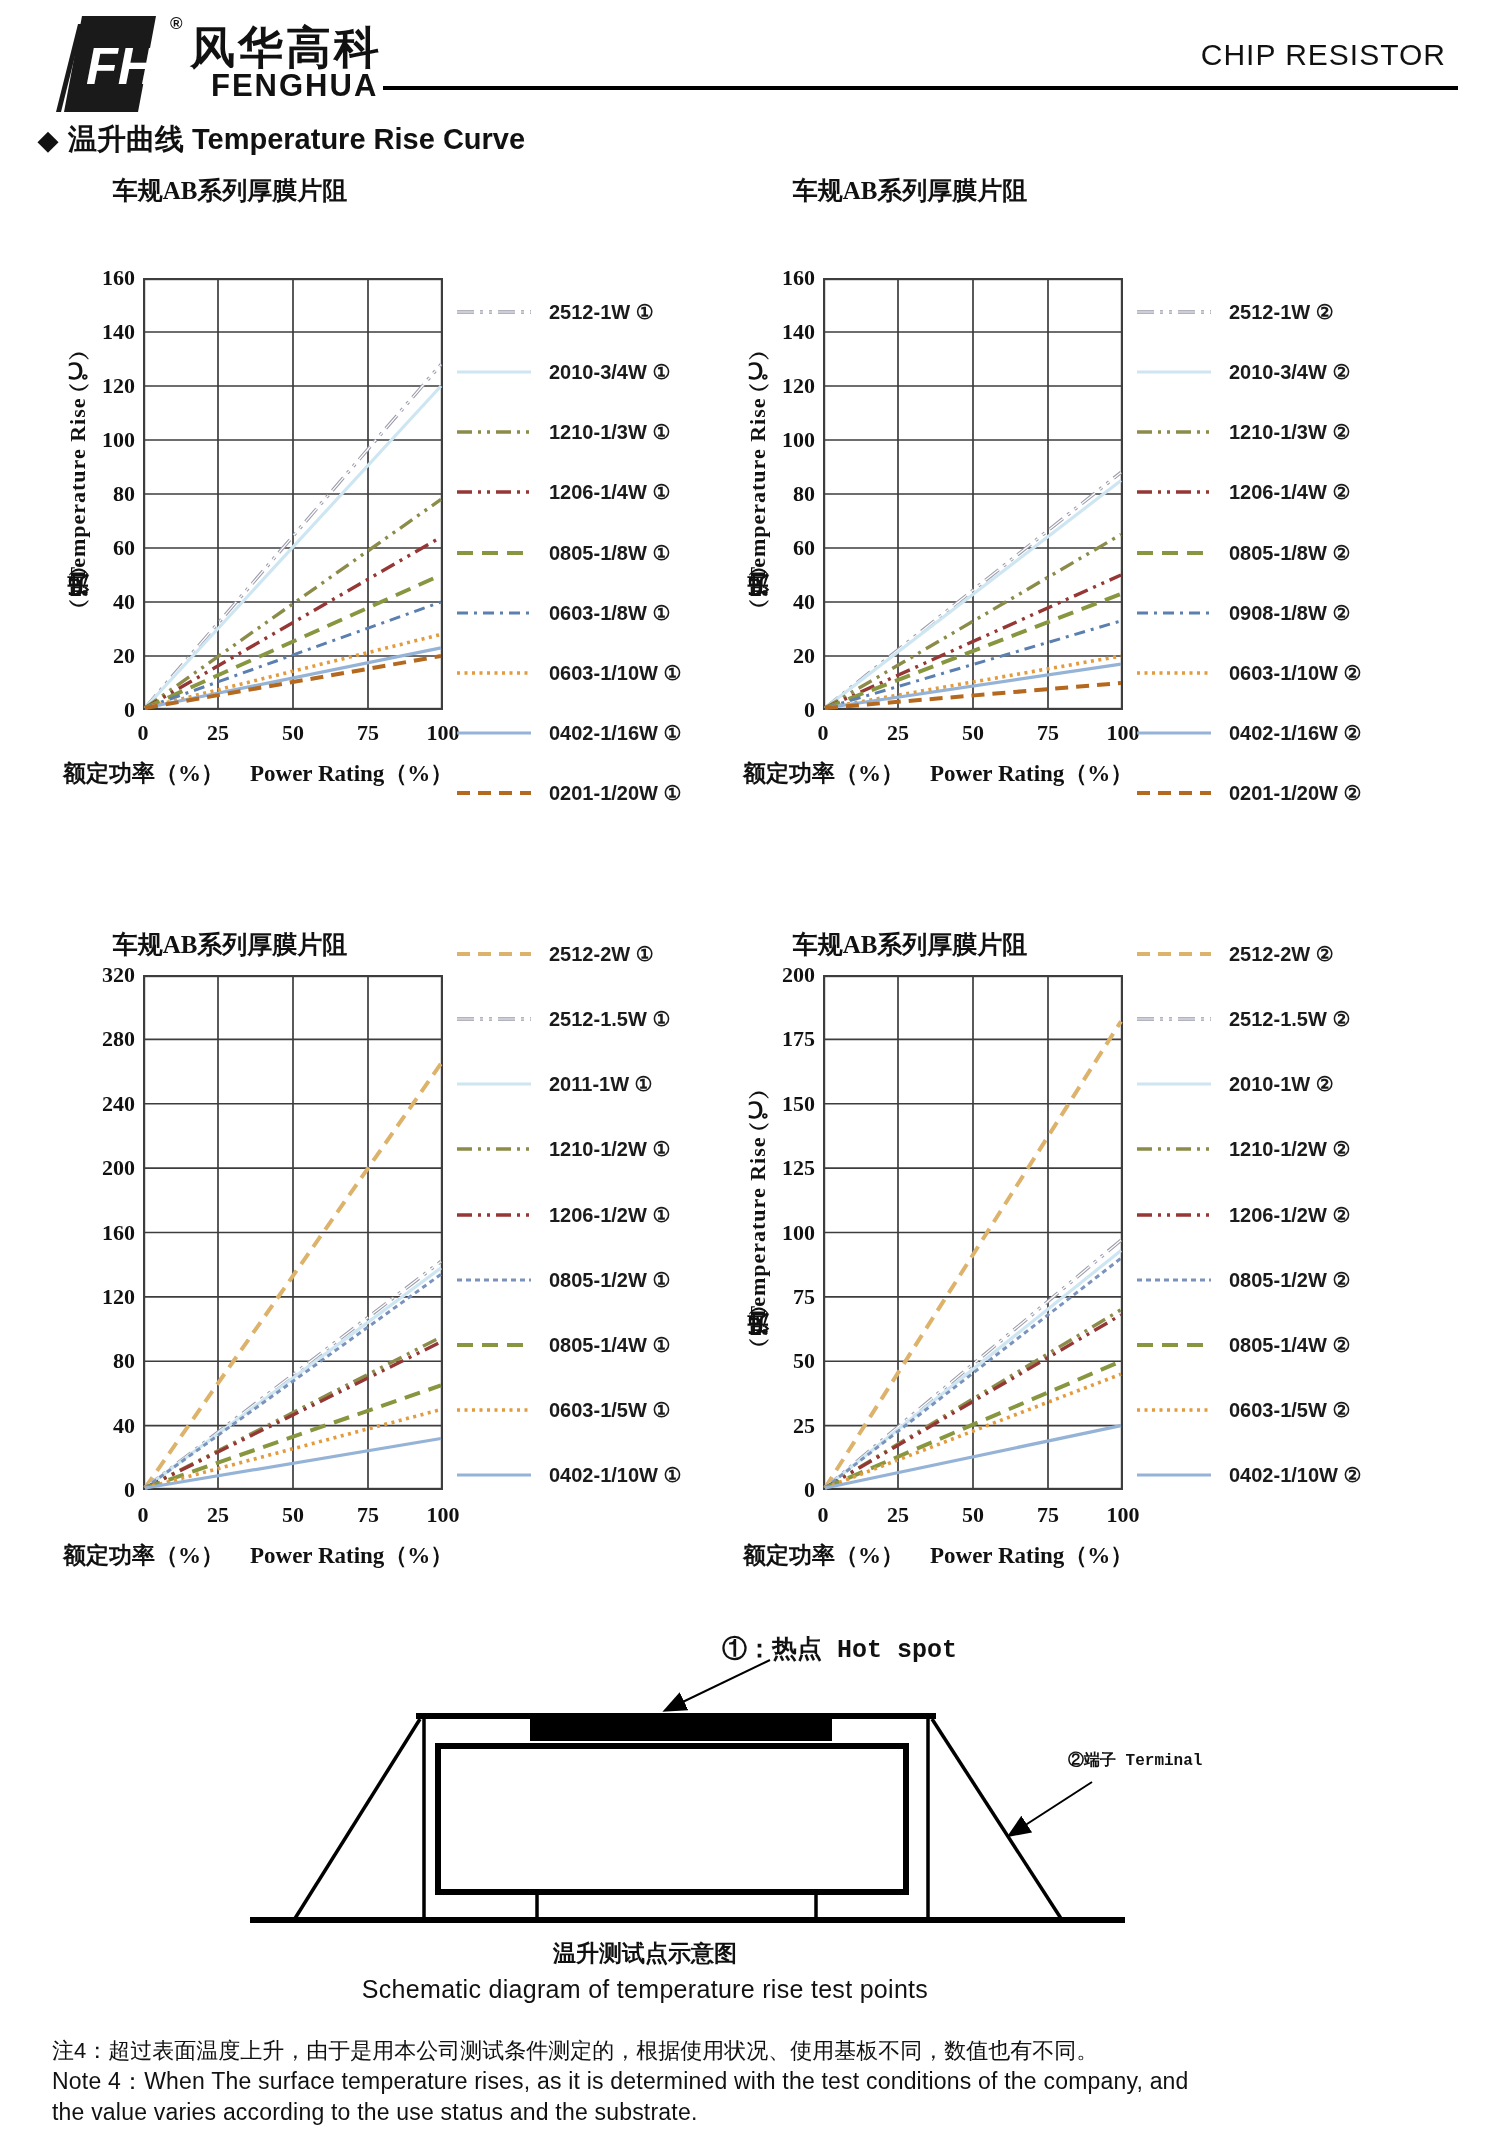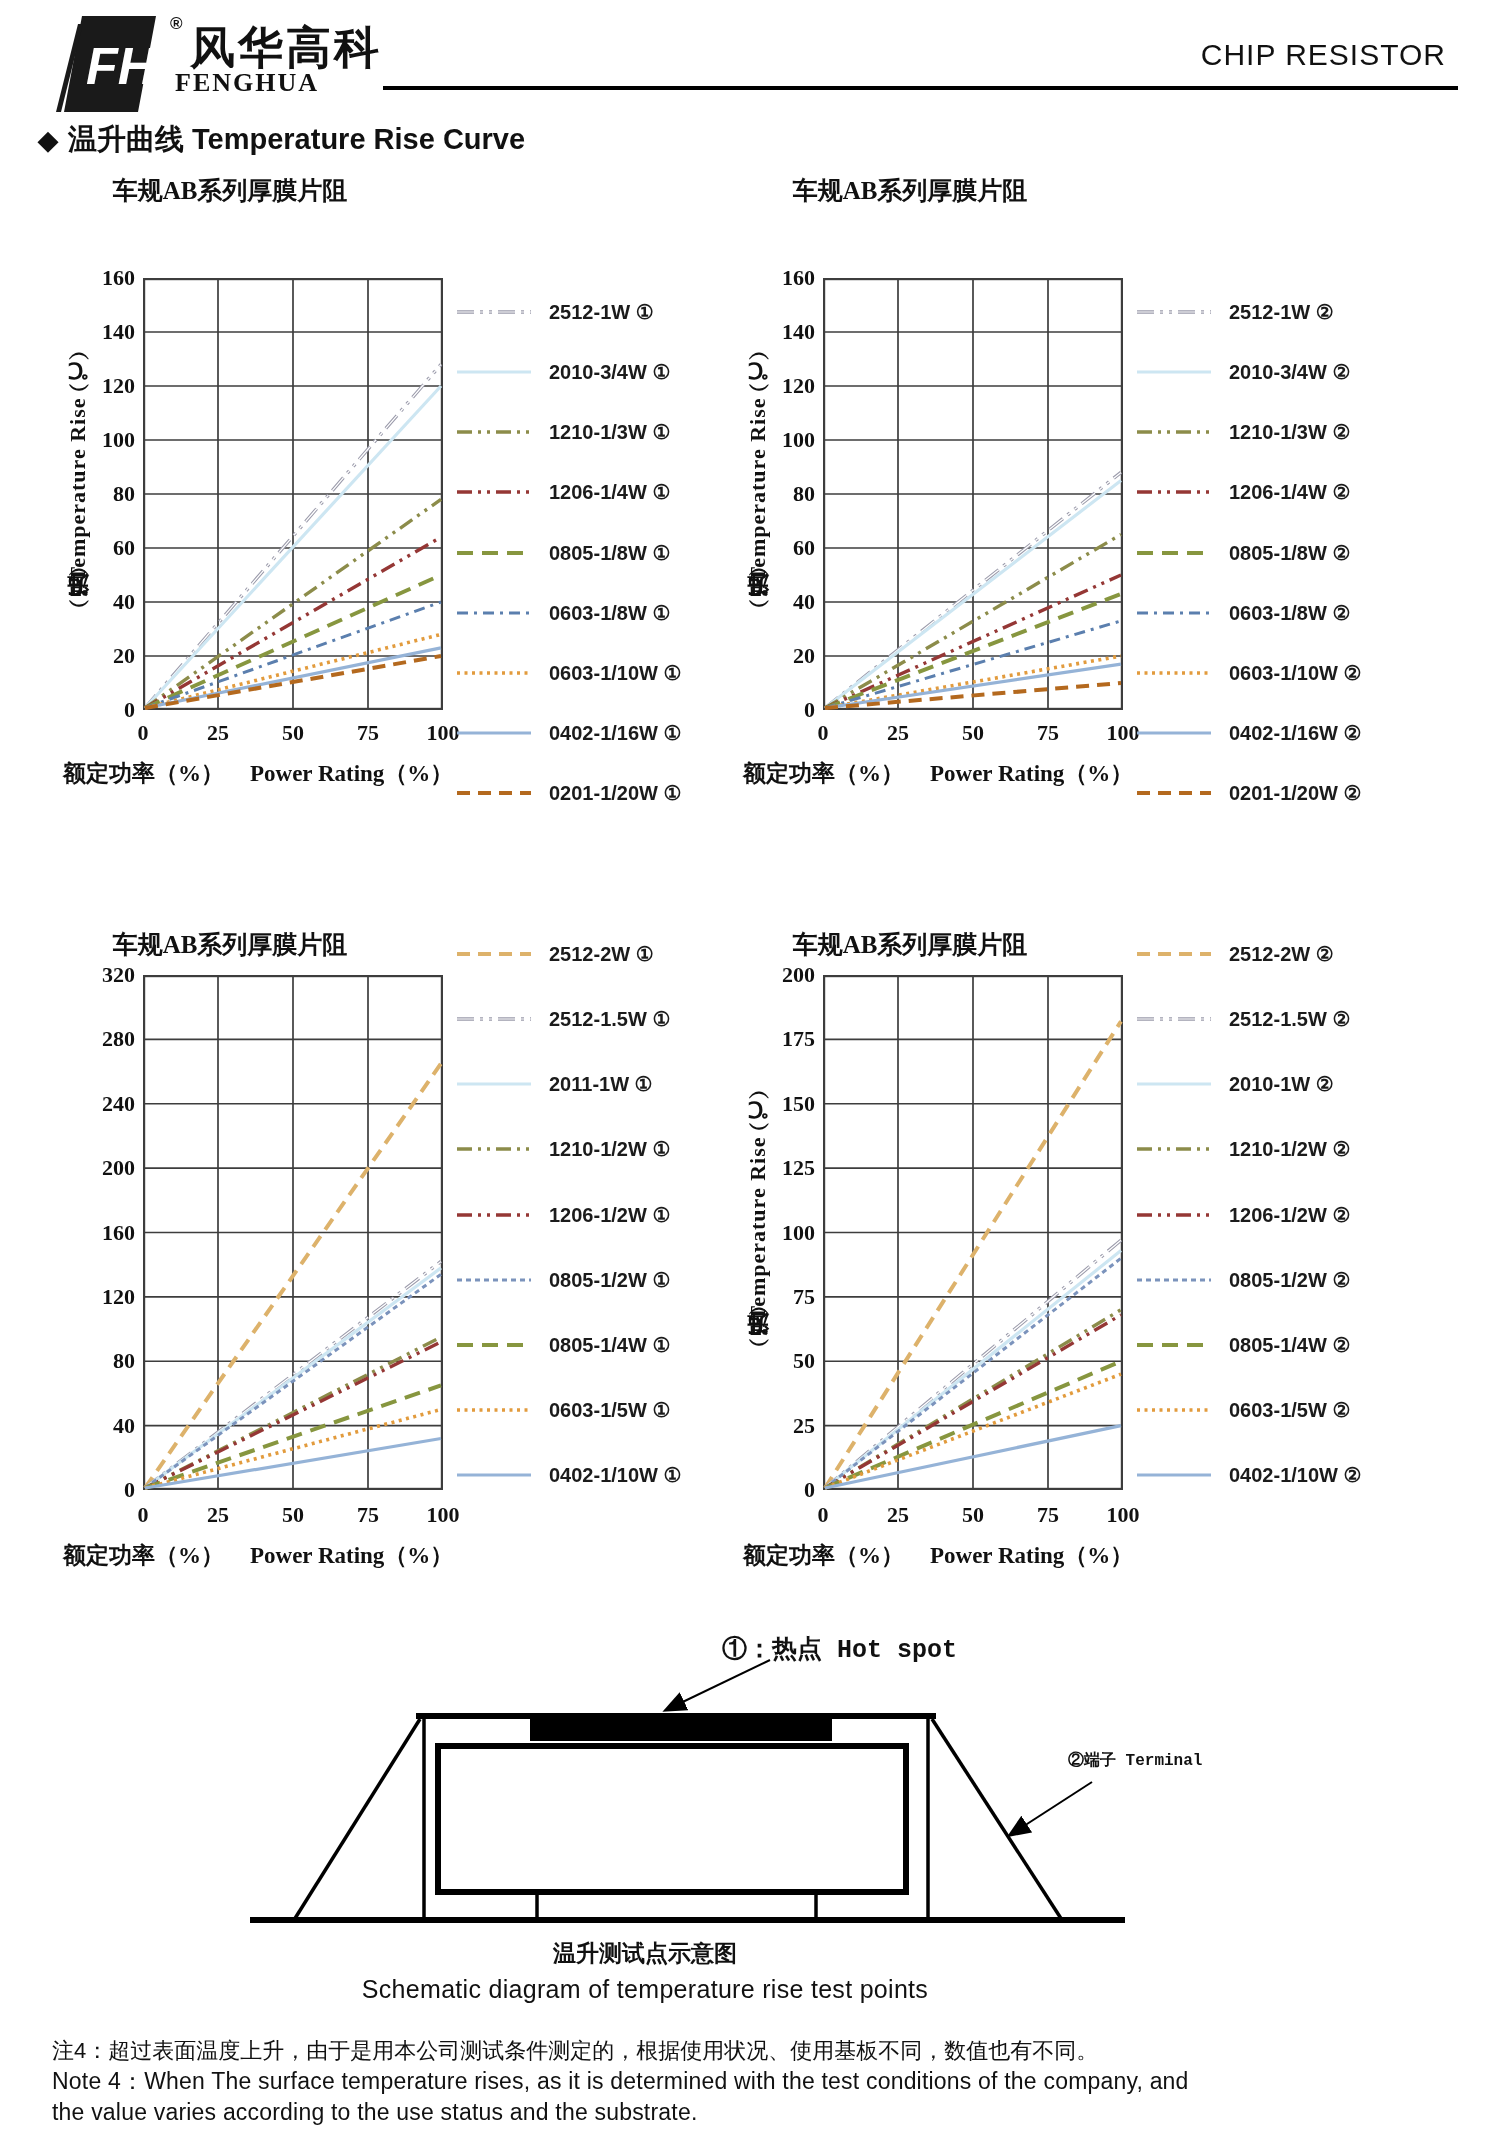--- a/index.html
+++ b/index.html
@@ -3,21 +3,21 @@
 <meta charset="utf-8">
 <style>
   html,body{margin:0;padding:0;background:#e8e8e8;}
   #page{position:relative;width:1502px;height:2133px;background:#ffffff;margin:0 auto;
         font-family:"Liberation Sans",sans-serif;color:#111;overflow:hidden;}
 
   
   #logo-mark{position:absolute;left:52px;top:14px;}
   #reg-mark{position:absolute;left:170px;top:14px;font-size:17px;font-weight:bold;}
   #brand-cn{position:absolute;left:190px;top:18px;font-size:45px;font-weight:900;letter-spacing:3px;}
-  #brand-en{position:absolute;left:175px;top:68px;font-size:26px;font-weight:700;letter-spacing:2px;font-family:Liberation Serif, serif;}
+  #brand-en{position:absolute;left:211px;top:68px;font-size:31px;font-weight:700;letter-spacing:2px;}
   #product-label{position:absolute;right:56px;top:38px;font-size:30px;font-weight:500;letter-spacing:1px;}
   #header-rule{position:absolute;left:383px;top:86px;width:1075px;height:4px;background:#000;}
 
   
   #section-title{position:absolute;left:38px;top:120px;font-size:29px;font-weight:700;}
   #section-title .diamond{font-size:26px;margin-right:10px;}
   #section-title .cn{margin-right:8px;}
 
   
   .chart-panel{position:absolute;width:710px;height:760px;}
@@ -291,21 +291,21 @@
         <div class="legend-item">
           <svg width="78" height="14">
             <line x1="2" y1="7" x2="76" y2="7" stroke="#87963f" stroke-width="4" stroke-dasharray="16 9"></line>
           </svg>
           <span class="lab">0805-1/8W ②</span>
         </div>
         <div class="legend-item">
           <svg width="78" height="14">
             <line x1="2" y1="7" x2="76" y2="7" stroke="#5b7fae" stroke-width="3" stroke-dasharray="11 6 3 6"></line>
           </svg>
-          <span class="lab">0603-1/8W ②</span>
+          <span class="lab">0908-1/8W ②</span>
         </div>
         <div class="legend-item">
           <svg width="78" height="14">
             <line x1="2" y1="7" x2="76" y2="7" stroke="#e29b3d" stroke-width="3.6" stroke-dasharray="3 4.5"></line>
           </svg>
           <span class="lab">0603-1/10W ②</span>
         </div>
         <div class="legend-item">
           <svg width="78" height="14">
             <line x1="2" y1="7" x2="76" y2="7" stroke="#95b3d7" stroke-width="3.2"></line>

